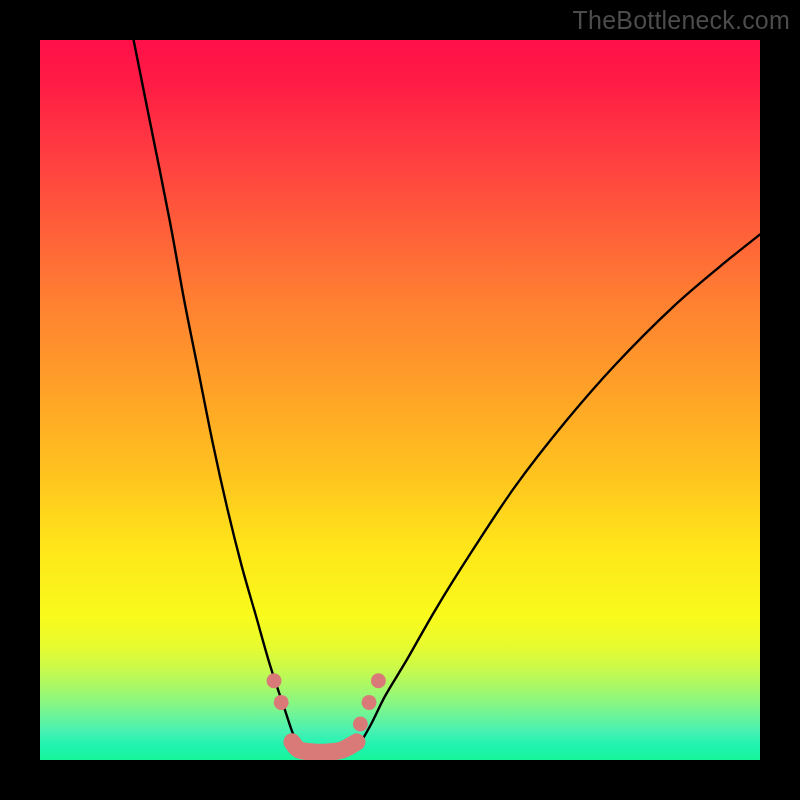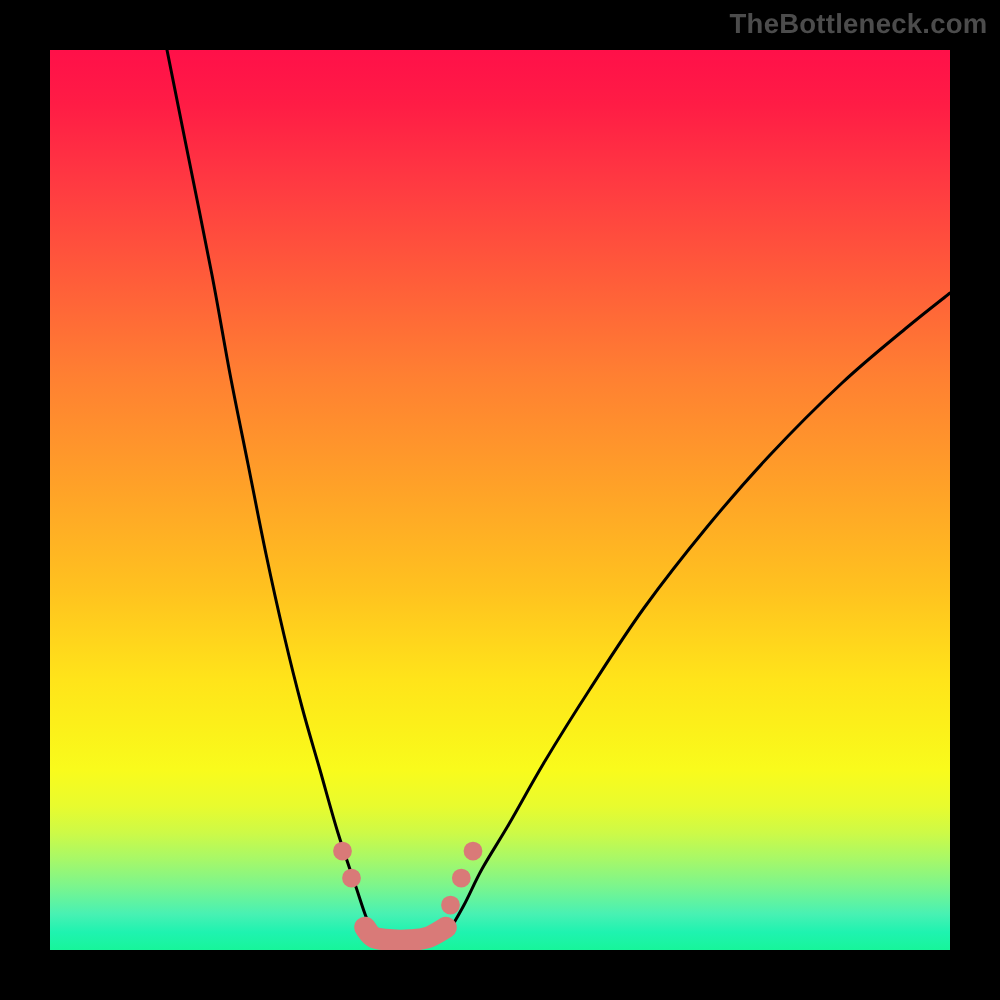--- a/index.html
+++ b/index.html
@@ -44,22 +44,22 @@
       #1ff3b0 98%,
       #17f59a 100%
     );
     overflow: hidden;
   }
   .watermark {
     position: absolute;
     top: 6px;
     right: 10px;
     color: #4c4c4c;
-    font-size: 22px;
-    font-weight: 700;
+    font-size: 25px;
+    font-weight: 400;
     letter-spacing: 0.2px;
     user-select: none;
   }
   svg.curves {
     position: absolute;
     left: 0;
     top: 0;
     width: 720px;
     height: 720px;
   }

